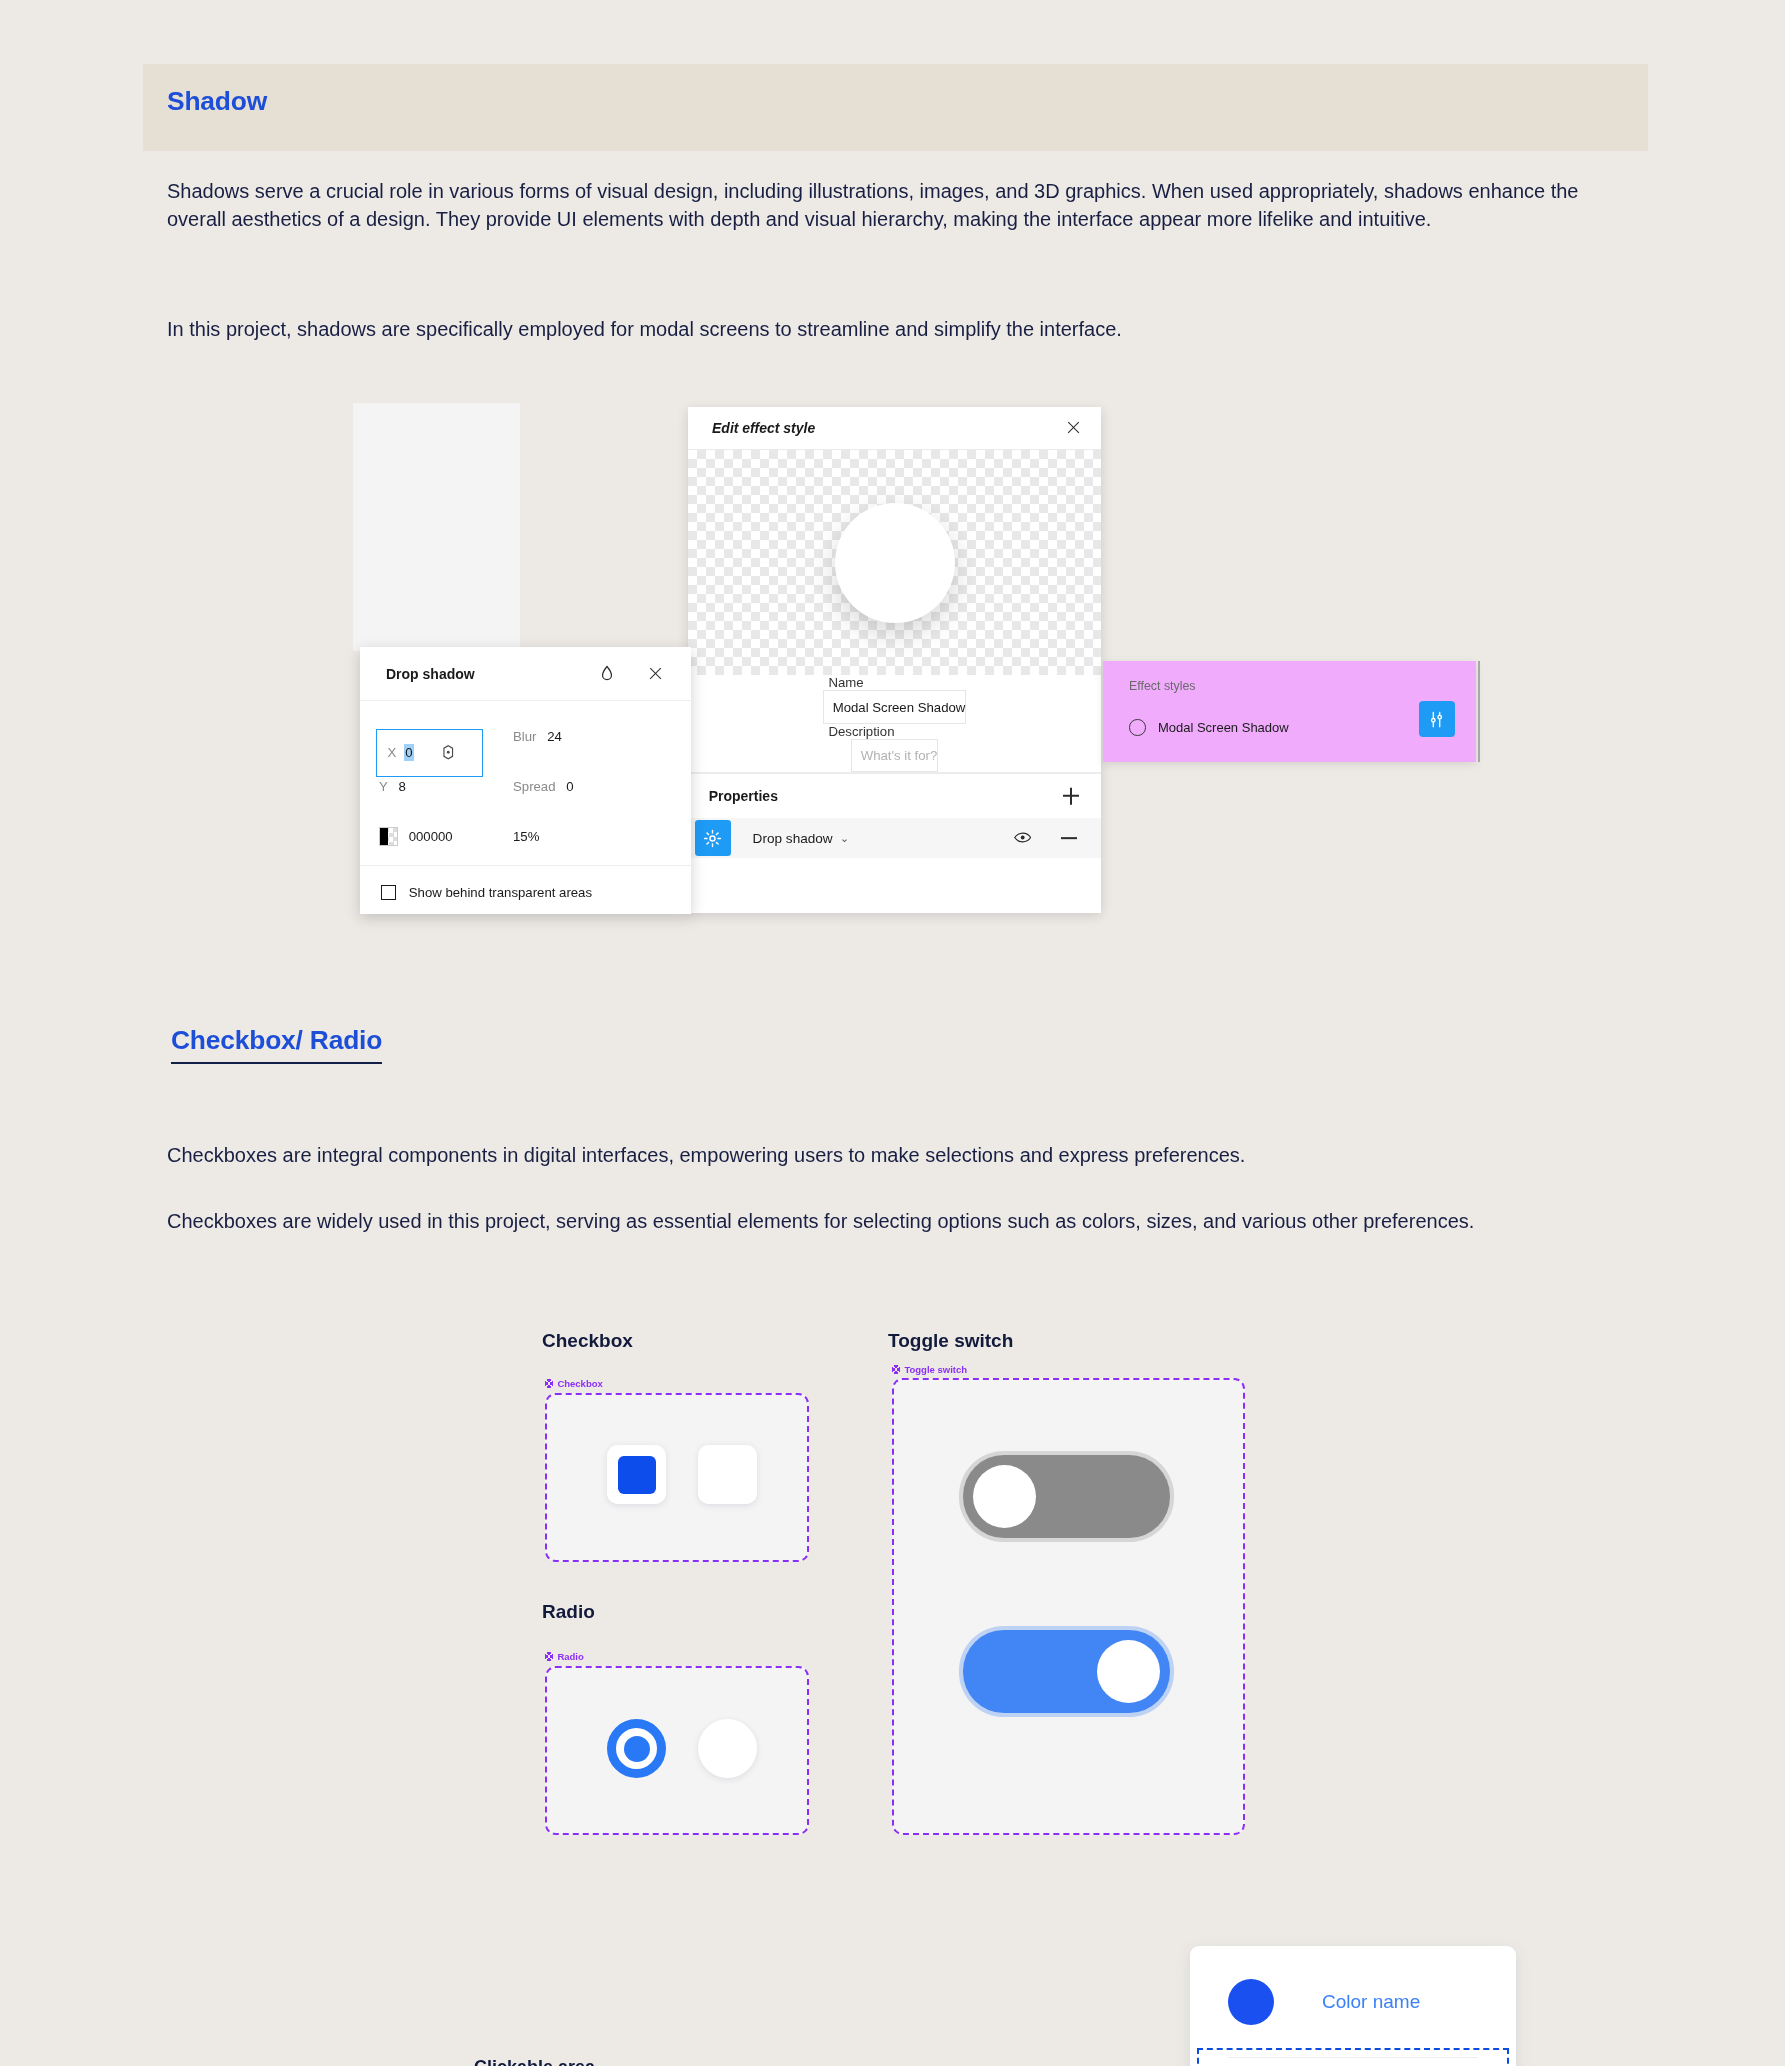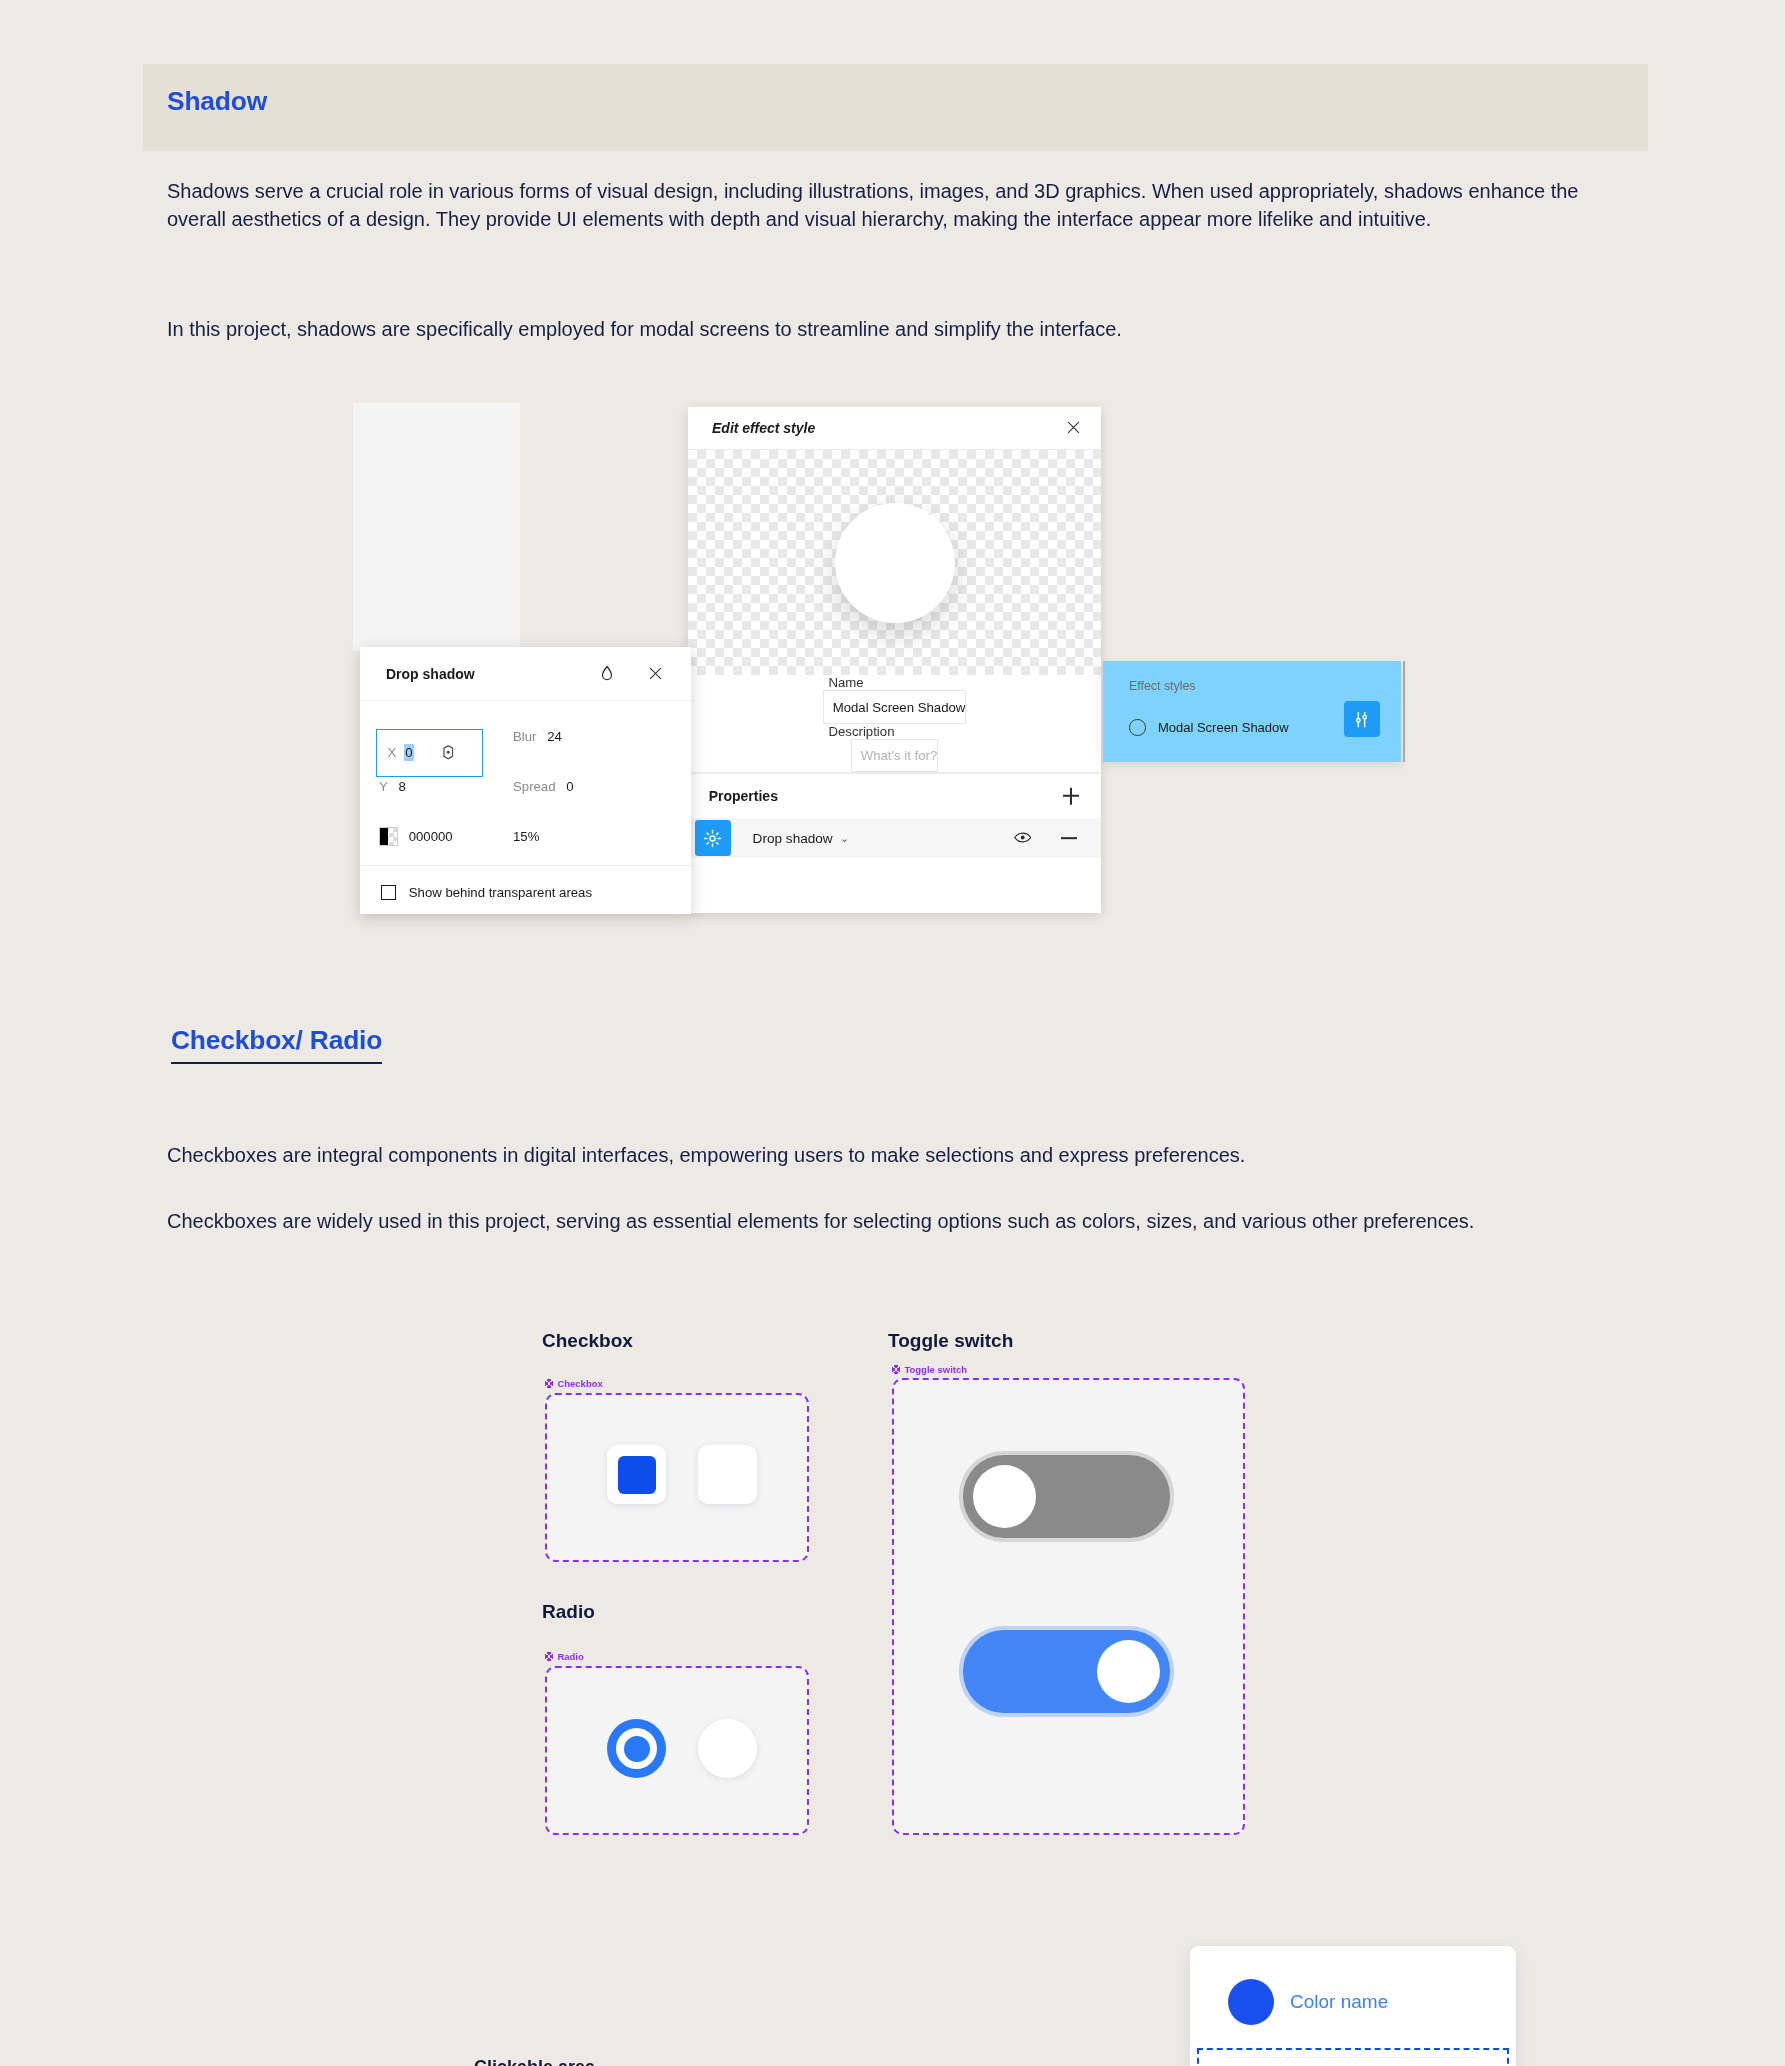--- a/index.html
+++ b/index.html
@@ -162,21 +162,21 @@
     width: 19px; height: 19px; margin-right: 10.7px;
     background:
       linear-gradient(to right, #000 0 50%, transparent 50% 100%),
       repeating-conic-gradient(#ddd 0% 25%, #fff 0% 50%) 0 0/9px 9px;
     border: 0.4px solid #ccc;
   }
 
   
   .fig-styles {
     position: absolute; left: 1103px; top: 661px;
-    width: 298px; height: 101px; background: #7dd3fc;
+    width: 373px; height: 101px; background: #f0abfc;
     box-shadow: 0 2.5px 9px rgba(0,0,0,0.10);
   }
   .fs-title { position:absolute; left: 26px; top: 18px; font-size: 12.4px; color: #6A6A6A; }
   .fs-row { position:absolute; left: 26px; top: 58px; display:flex; align-items:center; }
   .fs-dot { width: 16.5px; height: 16.5px; border-radius:50%; border: 1.2px solid #3A3A3A;
             margin-right: 12.4px; }
   .fs-name { font-size: 13px; color: #1A1A1A; }
   .fs-btn { position:absolute; right: 21.5px; top: 40px; width: 36px; height: 36px;
             background: #1E9BF5; border-radius: 4.1px; display:flex;
             align-items:center;justify-content:center; cursor:pointer; }
@@ -234,21 +234,21 @@
 
   
   .color-card {
     position: absolute; left: 1190px; top: 1946px;
     width: 326px; height: 587px; background:#FFFFFF; border-radius: 9px;
     box-shadow: 0 4.1px 16.5px rgba(25,40,90,0.09);
     overflow: hidden;
   }
   .cl-row { position:relative; display:flex; align-items:center; height: 112px; padding-left: 38px; }
   .cl-dot { width: 46px; height: 46px; border-radius: 50%; flex:none; }
-  .cl-name { margin-left: 16px; font-size: 19px; }
+  .cl-name { margin-left: 48px; font-size: 19px; }
   .cl-sep { position:absolute; left: 38px; right: 38px; bottom: 0; height: 1.2px; background:#EDEDF2; }
   .cl-sel-dash {
     position:absolute; left: 7.4px; top: 102px; width: 312px; height: 112px;
     border: 2.5px dashed #0A4CE0; pointer-events:none;
   }
 </style>
 </head>
 <body>
 
 <div class="page">

